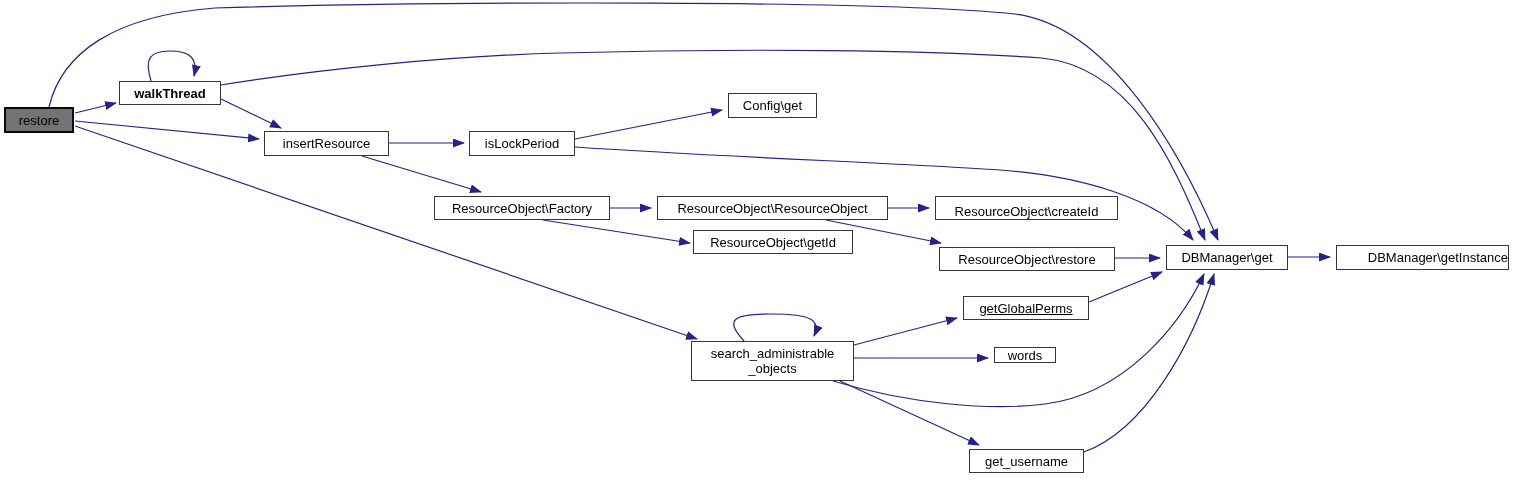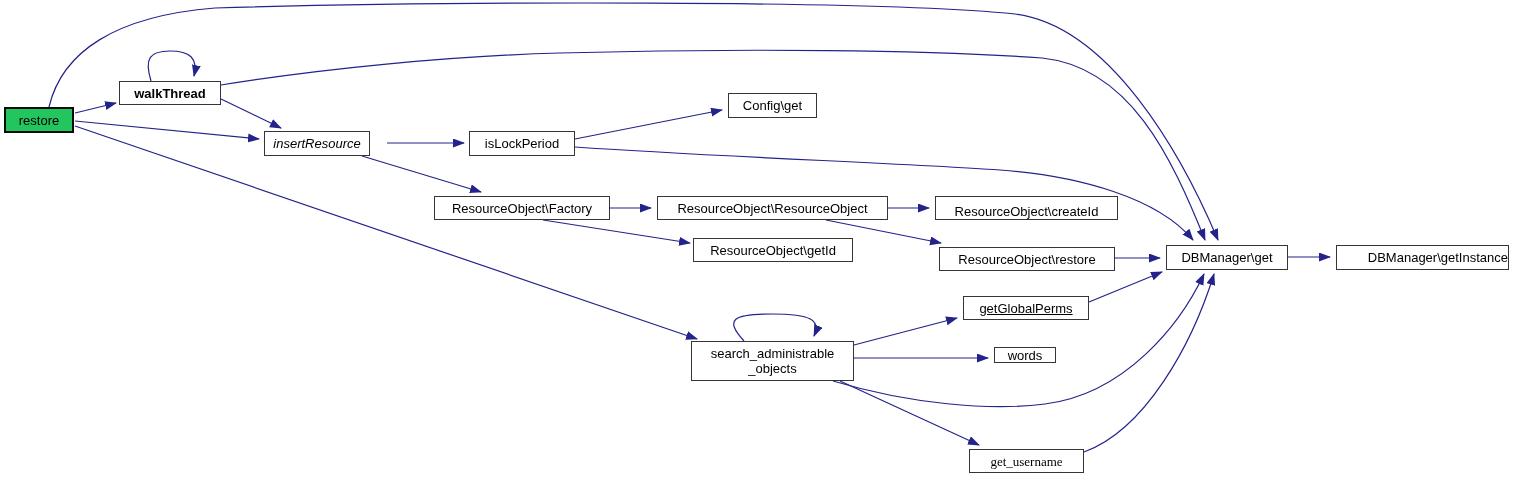--- a/index.html
+++ b/index.html
@@ -35,21 +35,21 @@
     font-size: 13px;
     line-height: 15px;
     display: flex;
     align-items: center;
     justify-content: center;
     text-align: center;
     white-space: pre-line;
     cursor: pointer;
   }
   .node.highlight {
-    background: #22c55e;
+    background: #737373;
     border: 2px solid #0a0a0a;
   }
 </style>
 </head>
 <body>
 
 <div id="stage">
   <svg id="edge-layer" width="1520" height="480" viewBox="0 0 1520 480" xmlns="http://www.w3.org/2000/svg">
     <defs>
       <marker id="arrowhead" markerUnits="userSpaceOnUse" markerWidth="13" markerHeight="10" refX="11" refY="4.5" orient="auto">
@@ -79,29 +79,29 @@
         <path d="M854 358 L988 358" class="edge" marker-end="url(#arrowhead)"></path>
         <path d="M833 381 C910 404 990 411 1045 404 C1125 394 1180 325 1204 274" class="edge" marker-end="url(#arrowhead)"></path>
         <path d="M840 381 L979 445" class="edge" marker-end="url(#arrowhead)"></path>
         <path d="M1089 302 L1162 272" class="edge" marker-end="url(#arrowhead)"></path>
         <path d="M1084 452 C1145 430 1192 345 1214 274" class="edge" marker-end="url(#arrowhead)"></path>
       </g>
   </svg>
   <div id="node-layer">
       <div class="node highlight" style="left: 4px; top: 107px; width: 70px; height: 26px;"><span>restore</span></div>
       <div class="node" style="left: 119px; top: 81px; width: 102px; height: 24px; font-weight: bold;"><span>walkThread</span></div>
-      <div class="node" style="left: 264px; top: 131px; width: 106px; height: 25px; font-style: italic;"><span>insertResource</span></div>
+      <div class="node" style="left: 264px; top: 131px; width: 125px; height: 25px;"><span>insertResource</span></div>
       <div class="node" style="left: 469px; top: 131px; width: 106px; height: 25px;"><span>isLockPeriod</span></div>
       <div class="node" style="left: 728px; top: 93px; width: 89px; height: 25px;"><span>Config\get</span></div>
       <div class="node" style="left: 434px; top: 196px; width: 176px; height: 24px;"><span>ResourceObject\Factory</span></div>
       <div class="node" style="left: 657px; top: 196px; width: 231px; height: 24px;"><span>ResourceObject\ResourceObject</span></div>
       <div class="node" style="left: 935px; top: 196px; width: 183px; height: 24px; align-items: flex-end;"><span>ResourceObject\createId</span></div>
-      <div class="node" style="left: 693px; top: 238px; width: 160px; height: 24px;"><span>ResourceObject\getId</span></div>
+      <div class="node" style="left: 693px; top: 230px; width: 160px; height: 24px;"><span>ResourceObject\getId</span></div>
       <div class="node" style="left: 939px; top: 247px; width: 176px; height: 24px;"><span>ResourceObject\restore</span></div>
       <div class="node" style="left: 1166px; top: 245px; width: 122px; height: 25px;"><span>DBManager\get</span></div>
       <div class="node" style="left: 1336px; top: 245px; width: 173px; height: 25px; justify-content: flex-end;"><span>DBManager\getInstance</span></div>
       <div class="node" style="left: 963px; top: 296px; width: 126px; height: 24px; text-decoration: underline;"><span>getGlobalPerms</span></div>
       <div class="node" style="left: 994px; top: 347px; width: 62px; height: 16px;"><span>words</span></div>
       <div class="node" style="left: 691px; top: 341px; width: 163px; height: 40px;"><span>search_administrable
 _objects</span></div>
-      <div class="node" style="left: 969px; top: 449px; width: 115px; height: 24px; font-family: Liberation Serif, serif;"><span>get_username</span></div>
+      <div class="node" style="left: 969px; top: 449px; width: 115px; height: 24px;"><span>get_username</span></div>
     </div>
 </div>
 
 </body></html>

